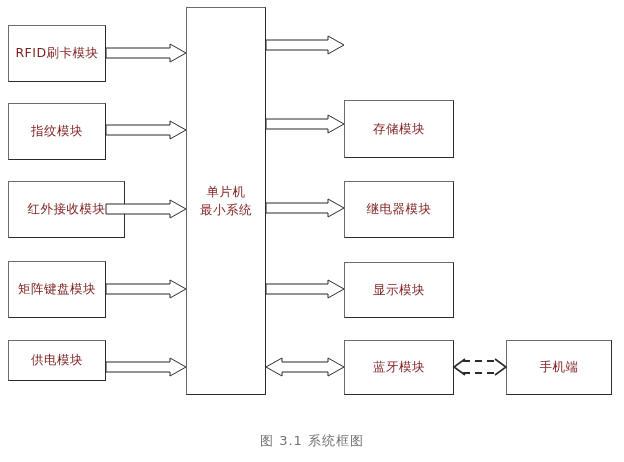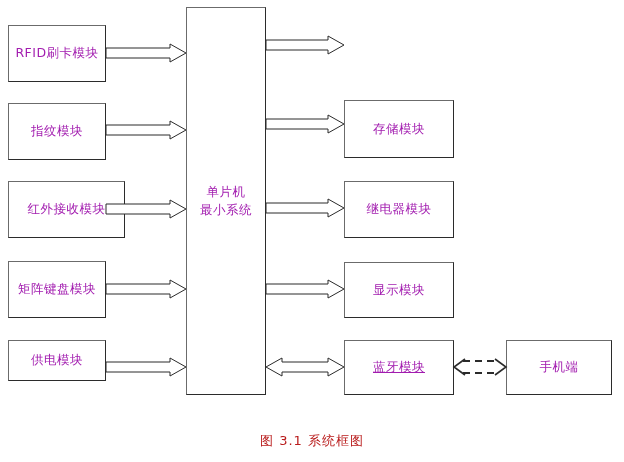--- a/index.html
+++ b/index.html
@@ -22,62 +22,62 @@
     position: absolute;
     box-sizing: border-box;
     border: 1px solid #6b6b6b;
     border-right-color: #2b2b2b;
     border-bottom-color: #2b2b2b;
     background: #ffffff;
     display: flex;
     align-items: center;
     justify-content: center;
     text-align: center;
-    color: #a21caf;
+    color: #7f1d1d;
     font-size: 12.5px;
     line-height: 1.45;
     letter-spacing: 0.5px;
     white-space: pre-line;
   }
   .node.mcu {
     font-size: 12.5px;
     text-align: center;
   }
   .conn {
     position: absolute;
     pointer-events: none;
   }
   .caption {
     position: absolute;
     left: 0;
     width: 624px;
     text-align: center;
     font-size: 13px;
-    color: #b91c1c;
+    color: #737373;
     letter-spacing: 1px;
   }
 </style>
 </head>
 <body>
 
 <div id="canvas">
 
   <div class="node" style="left: 8px; top: 25px; width: 98px; height: 57px;">RFID刷卡模块</div>
   <div class="node" style="left: 8px; top: 103px; width: 98px; height: 57px;">指纹模块</div>
   <div class="node" style="left: 8px; top: 181px; width: 117px; height: 57px;">红外接收模块</div>
   <div class="node" style="left: 8px; top: 261px; width: 98px; height: 57px;">矩阵键盘模块</div>
   <div class="node" style="left: 8px; top: 340px; width: 98px; height: 41px;">供电模块</div>
 
   <div class="node mcu" style="left: 186px; top: 7px; width: 80px; height: 388px;">单片机
 最小系统</div>
 
   <div class="node" style="left: 344px; top: 100px; width: 110px; height: 58px;">存储模块</div>
   <div class="node" style="left: 344px; top: 181px; width: 110px; height: 57px;">继电器模块</div>
   <div class="node" style="left: 344px; top: 262px; width: 110px; height: 56px;">显示模块</div>
-  <div class="node" style="left: 344px; top: 340px; width: 110px; height: 55px; text-decoration: underline;">蓝牙模块</div>
+  <div class="node" style="left: 344px; top: 340px; width: 110px; height: 55px;">蓝牙模块</div>
   <div class="node" style="left: 506px; top: 340px; width: 106px; height: 55px;">手机端</div>
 
   <svg class="conn" id="connector-layer" width="624" height="462" style="left:0;top:0">
       <polygon points="106,48 170,48 170,44 186,53 170,62 170,58 106,58" fill="#ffffff" stroke="#2b2b2b" stroke-width="1" stroke-linejoin="miter"></polygon>
       <polygon points="106,125 170,125 170,121 186,130 170,139 170,135 106,135" fill="#ffffff" stroke="#2b2b2b" stroke-width="1" stroke-linejoin="miter"></polygon>
       <polygon points="106,204 170,204 170,200 186,209 170,218 170,214 106,214" fill="#ffffff" stroke="#2b2b2b" stroke-width="1" stroke-linejoin="miter"></polygon>
       <polygon points="106,284 170,284 170,280 186,289 170,298 170,294 106,294" fill="#ffffff" stroke="#2b2b2b" stroke-width="1" stroke-linejoin="miter"></polygon>
       <polygon points="106,362 170,362 170,358 186,367 170,376 170,372 106,372" fill="#ffffff" stroke="#2b2b2b" stroke-width="1" stroke-linejoin="miter"></polygon>
       <polygon points="266,40 328,40 328,36 344,45 328,54 328,50 266,50" fill="#ffffff" stroke="#2b2b2b" stroke-width="1" stroke-linejoin="miter"></polygon>
       <polygon points="266,119 328,119 328,115 344,124 328,133 328,129 266,129" fill="#ffffff" stroke="#2b2b2b" stroke-width="1" stroke-linejoin="miter"></polygon>

